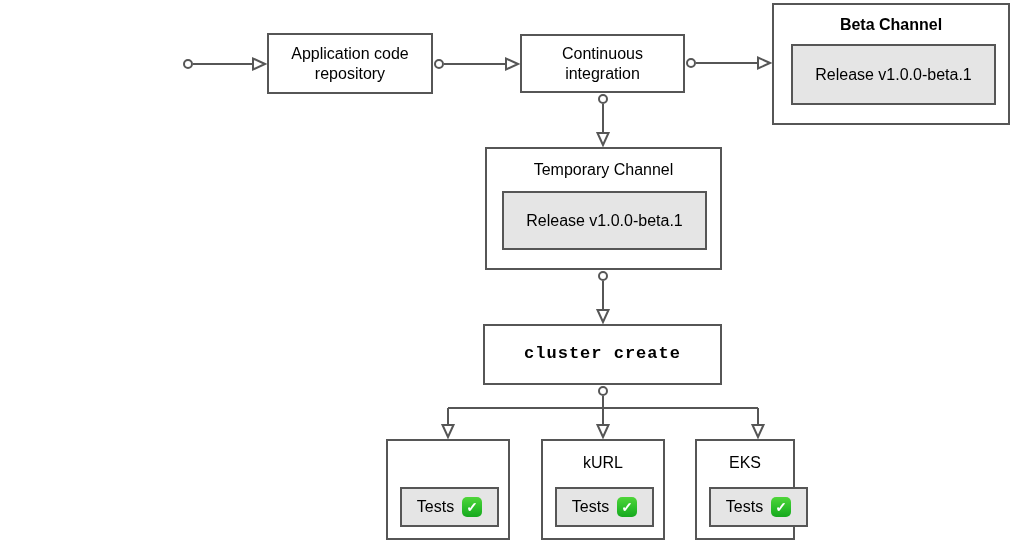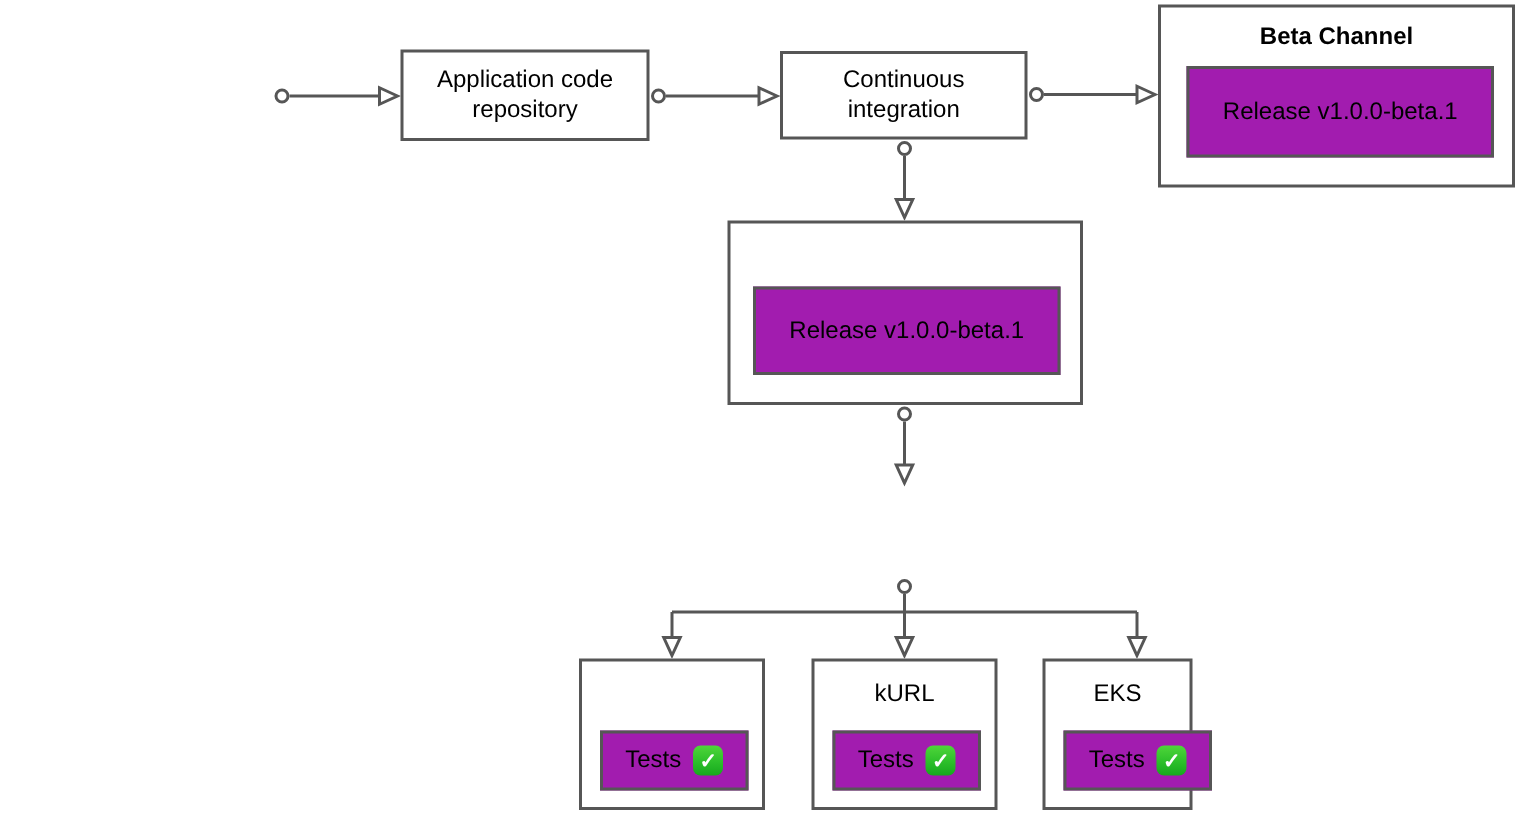--- a/index.html
+++ b/index.html
@@ -42,21 +42,21 @@
     position: absolute;
     left: 0;
     right: 0;
     text-align: center;
     font-size: 16px;
     color: #000000;
   }
   .inner-box {
     position: absolute;
     box-sizing: border-box;
-    background: #a21caf;
+    background: #e5e5e5;
     border: 2px solid #565656;
     display: flex;
     align-items: center;
     justify-content: center;
     text-align: right;
     font-size: 16px;
     color: #000000;
   }
   .mono-label {
     font-family: "Liberation Mono", "DejaVu Sans Mono", monospace;
@@ -146,25 +146,29 @@
   </div>
 
   <div class="node" style="left:772px; top:3px; width:238px; height:122px;">
     <div class="group-title" style="top:10px;font-weight:bold;">Beta Channel</div>
     <div class="inner-box" style="left:17px; top:39px; width:205px; height:61px;">
       <span>Release v1.0.0-beta.1</span>
     </div>
   </div>
 
   <div class="node" style="left:485px; top:147px; width:237px; height:123px;">
+    <div class="group-title" style="top:11px;">Temporary Channel</div>
     <div class="inner-box" style="left:15px; top:42px; width:205px; height:59px;">
       <span>Release v1.0.0-beta.1</span>
     </div>
   </div>
 
+  <div class="node center" style="left:483px; top:324px; width:239px; height:61px;">
+    <span class="mono-label">cluster create</span>
+  </div>
 
   <div class="node" style="left:386px; top:439px; width:124px; height:101px;">
     <div class="inner-box tests-row" style="left:12px; top:46px; width:99px; height:40px;">
       <span>Tests</span>
       <span class="check-emoji">✓</span>
     </div>
   </div>
 
   <div class="node" style="left:541px; top:439px; width:124px; height:101px;">
     <div class="group-title" style="top:12px;">kURL</div>

